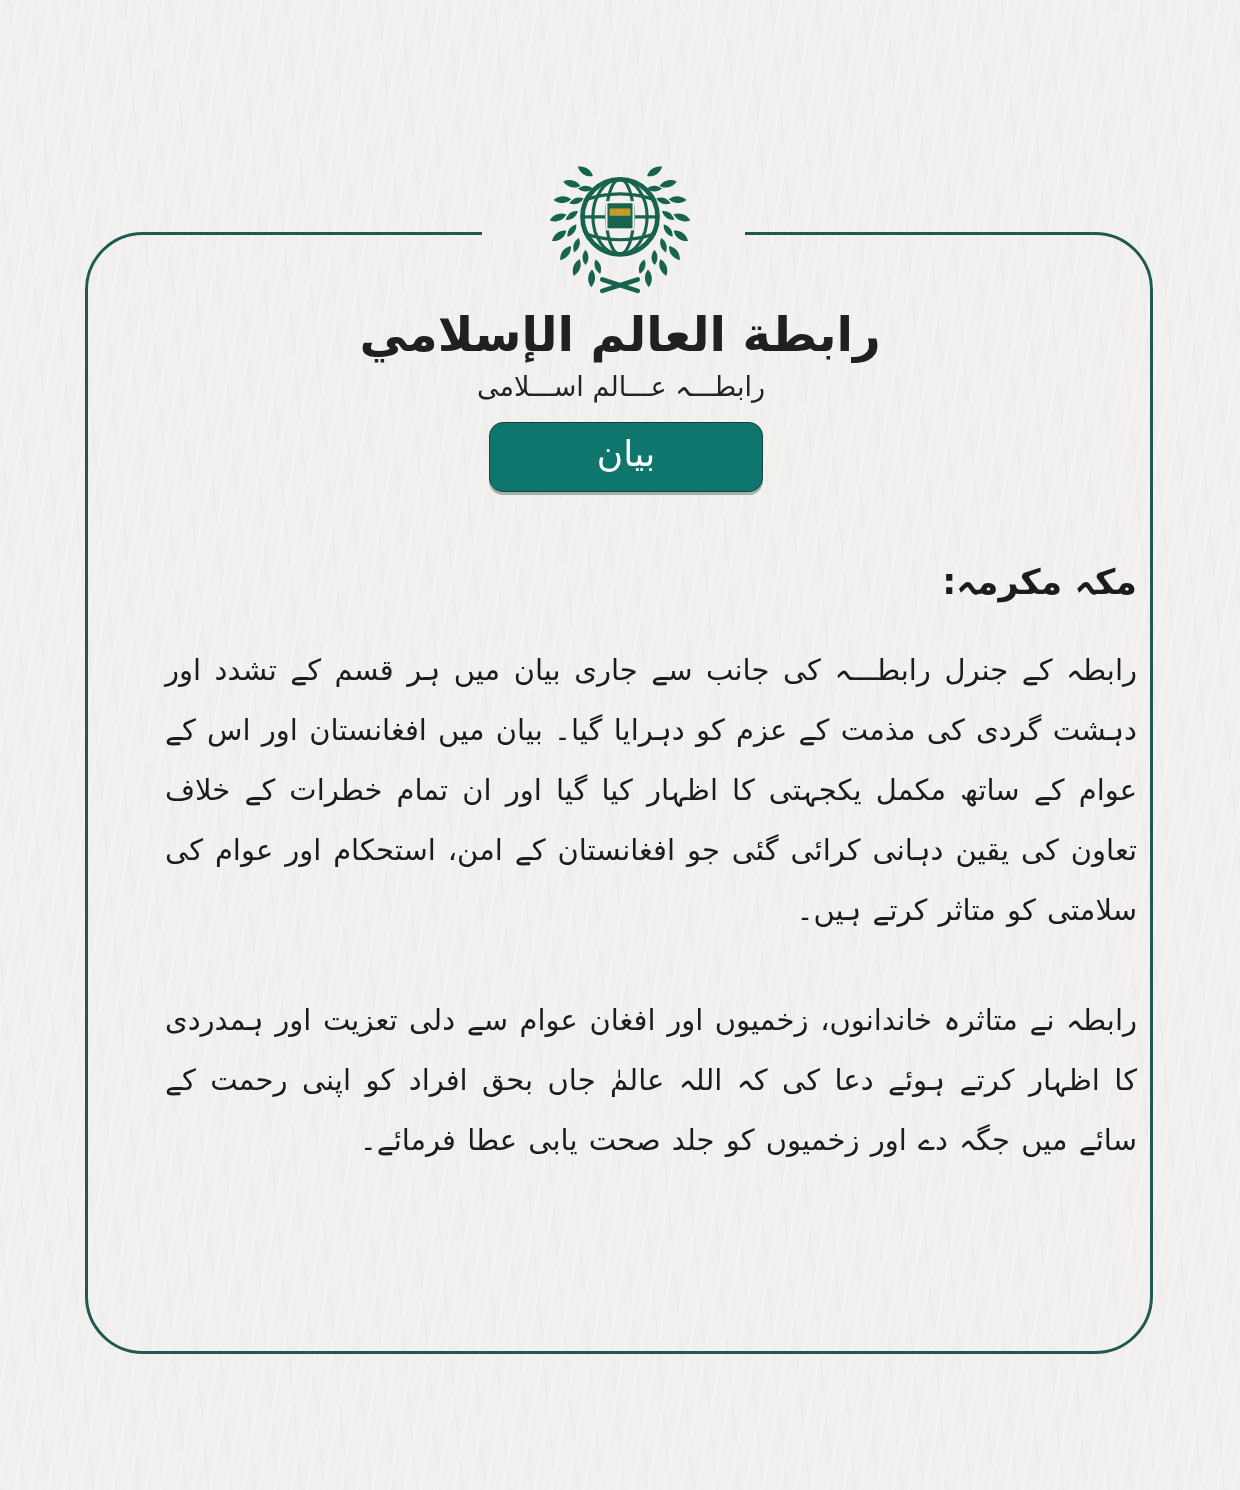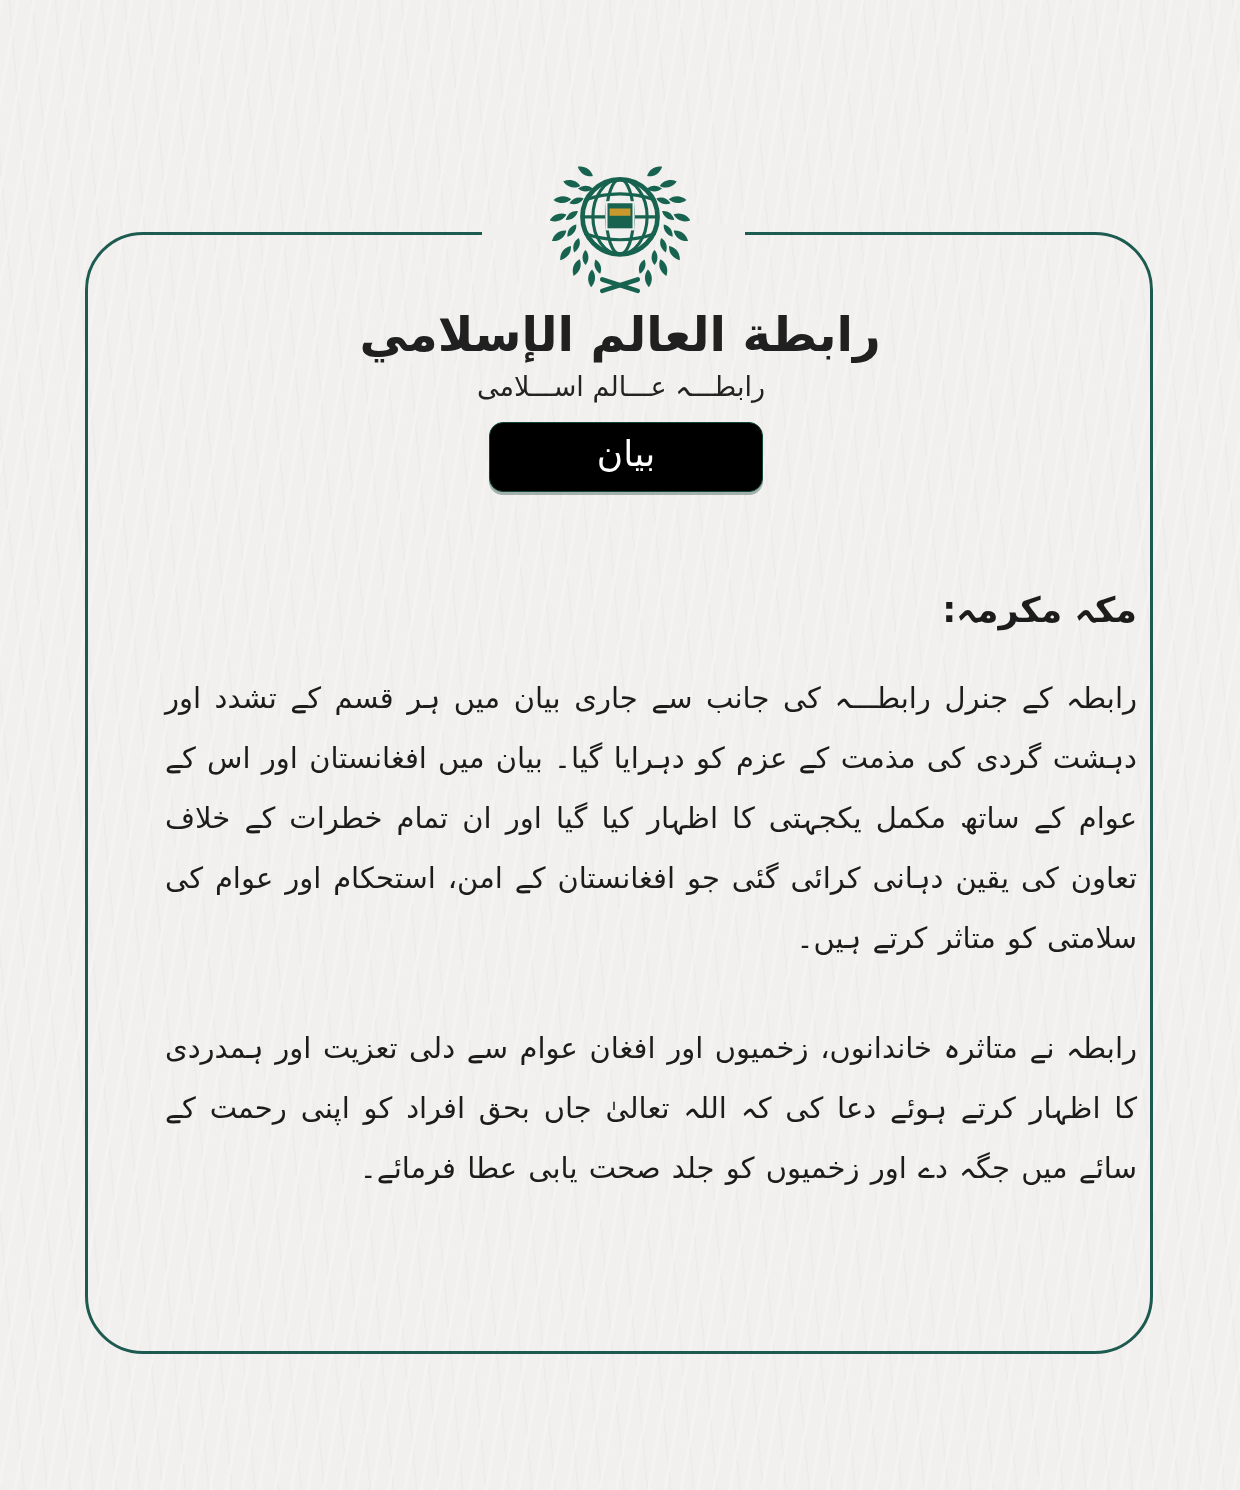--- a/index.html
+++ b/index.html
@@ -74,21 +74,21 @@
     font-size: 27px;
     color: #232323;
     direction: rtl;
   }
   .banner {
     position: absolute;
     left: 489px;
     top: 422px;
     width: 274px;
     height: 70px;
-    background: #000000;
+    background: #0f766e;
     border: 1px solid #134439;
     border-radius: 14px;
     box-shadow: 0 3px 0 rgba(12,56,47,0.35);
     display: flex;
     align-items: center;
     justify-content: center;
   }
   .banner span {
     color: #ffffff;
     font-size: 36px;
@@ -101,21 +101,20 @@
     top: 562px;
     width: 972px;
     direction: rtl;
     color: #1c1c1c;
   }
   .dateline {
     font-size: 35px;
     font-weight: bold;
     text-align: right;
     margin-bottom: 38px;
-    margin-top: 28px;
   }
   .para {
     font-size: 29px;
     line-height: 60px;
     text-align: justify;
     text-align-last: right;
     margin-bottom: 50px;
     word-spacing: 2px;
   }
 </style>
@@ -189,16 +188,16 @@
 
   <div class="urdu-title">رابطـــہ عـــالم اســـلامی</div>
 
   <div class="banner">
     <span>بیان</span>
   </div>
 
   <div class="content">
     <div class="dateline">مکہ مکرمہ:</div>
     <p class="para">رابطہ کے جنرل رابطـــہ کی جانب سے جاری بیان میں ہر قسم کے تشدد اور دہشت گردی کی مذمت کے عزم کو دہرایا گیا۔ بیان میں افغانستان اور اس کے عوام کے ساتھ مکمل یکجہتی کا اظہار کیا گیا اور ان تمام خطرات کے خلاف تعاون کی یقین دہانی کرائی گئی جو افغانستان کے امن، استحکام اور عوام کی سلامتی کو متاثر کرتے ہیں۔</p>
-    <p class="para">رابطہ نے متاثرہ خاندانوں، زخمیوں اور افغان عوام سے دلی تعزیت اور ہمدردی کا اظہار کرتے ہوئے دعا کی کہ اللہ تعالیٰ جاں بحق افراد کو اپنی رحمت کے سائے میں جگہ دے اور زخمیوں کو جلد صحت یابی عطا فرمائے۔</p>
+    <p class="para">رابطہ نے متاثرہ خاندانوں، زخمیوں اور افغان عوام سے دلی تعزیت اور ہمدردی کا اظہار کرتے ہوئے دعا کی کہ اللہ عالمٰ جاں بحق افراد کو اپنی رحمت کے سائے میں جگہ دے اور زخمیوں کو جلد صحت یابی عطا فرمائے۔</p>
   </div>
 
 </div>
 
 </body></html>

